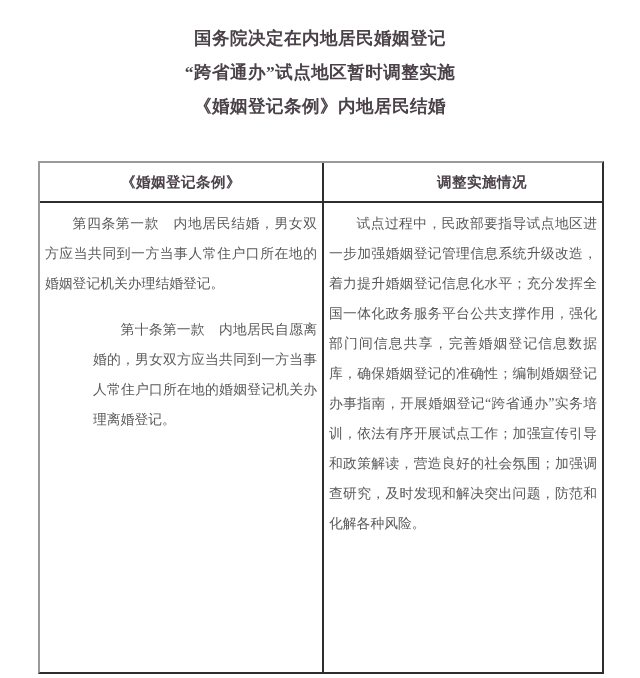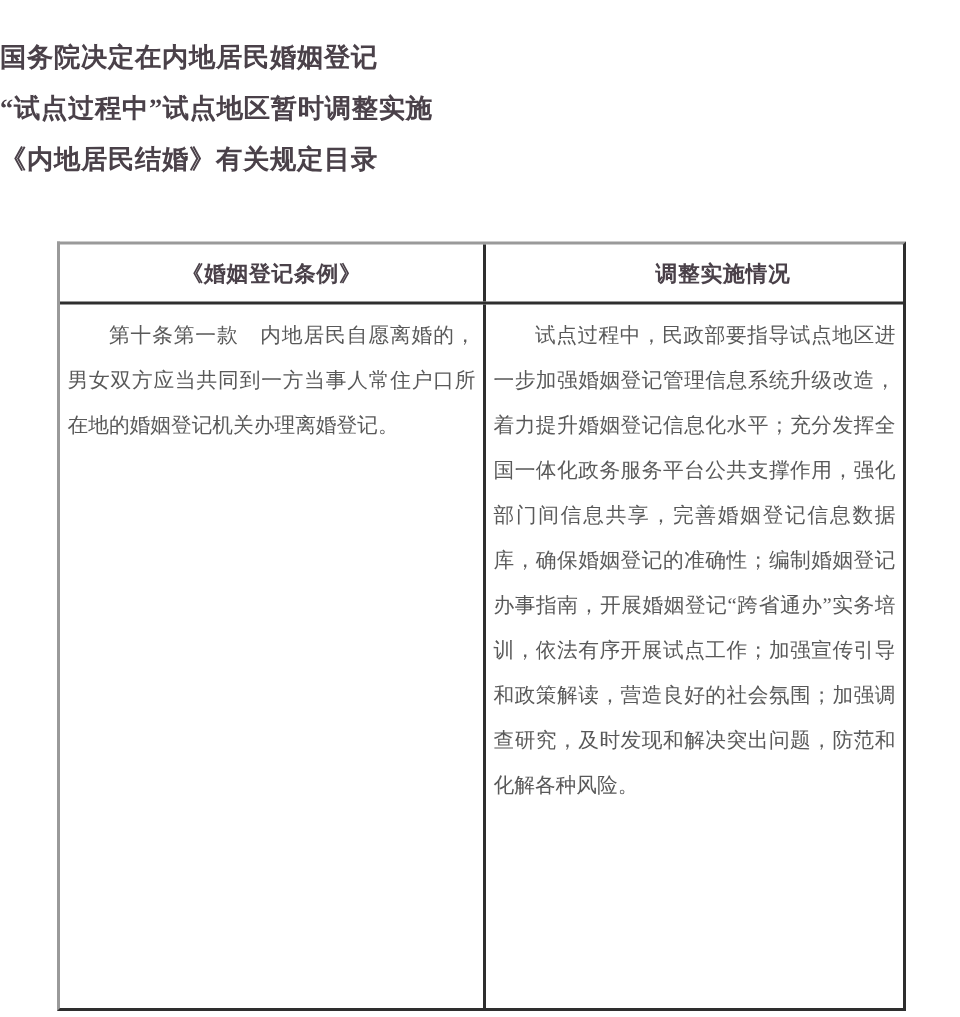--- a/index.html
+++ b/index.html
@@ -11,20 +11,21 @@
     font-family: "Liberation Serif", "DejaVu Serif", serif;
   }
   .page {
     width: 640px;
     height: 678px;
     background: #ffffff;
     position: relative;
   }
   .doc-title {
     margin-top: 21px;
+    text-align: center;
     color: #4a4149;
     font-weight: bold;
     font-size: 17.5px;
     line-height: 34px;
     letter-spacing: 0.5px;
   }
   .doc-table {
     position: absolute;
     left: 38px;
     top: 140px;
@@ -82,33 +83,34 @@
     margin-left: 48px;
   }
 </style>
 </head>
 <body>
 
 <div class="page">
 
   <div class="doc-title">
     <div>国务院决定在内地居民婚姻登记</div>
-    <div>“试点过程中”试点地区暂时调整实施</div>
-    <div>《内地居民结婚》有关规定目录</div>
+    <div>“跨省通办”试点地区暂时调整实施</div>
+    <div>《婚姻登记条例》内地居民结婚</div>
   </div>
 
   <div class="doc-table">
 
     <div class="header-row">
       <div class="cell-left header-cell">《婚姻登记条例》</div>
       <div class="cell-right header-cell">调整实施情况</div>
     </div>
 
     <div class="body-row">
       <div class="cell-left body-cell">
+        <p>第四条第一款　内地居民结婚，男女双方应当共同到一方当事人常住户口所在地的婚姻登记机关办理结婚登记。</p>
         <p>第十条第一款　内地居民自愿离婚的，男女双方应当共同到一方当事人常住户口所在地的婚姻登记机关办理离婚登记。</p>
       </div>
       <div class="cell-right body-cell">
         <p>试点过程中，民政部要指导试点地区进一步加强婚姻登记管理信息系统升级改造，着力提升婚姻登记信息化水平；充分发挥全国一体化政务服务平台公共支撑作用，强化部门间信息共享，完善婚姻登记信息数据库，确保婚姻登记的准确性；编制婚姻登记办事指南，开展婚姻登记“跨省通办”实务培训，依法有序开展试点工作；加强宣传引导和政策解读，营造良好的社会氛围；加强调查研究，及时发现和解决突出问题，防范和化解各种风险。</p>
       </div>
     </div>
 
   </div>
 
 </div>

